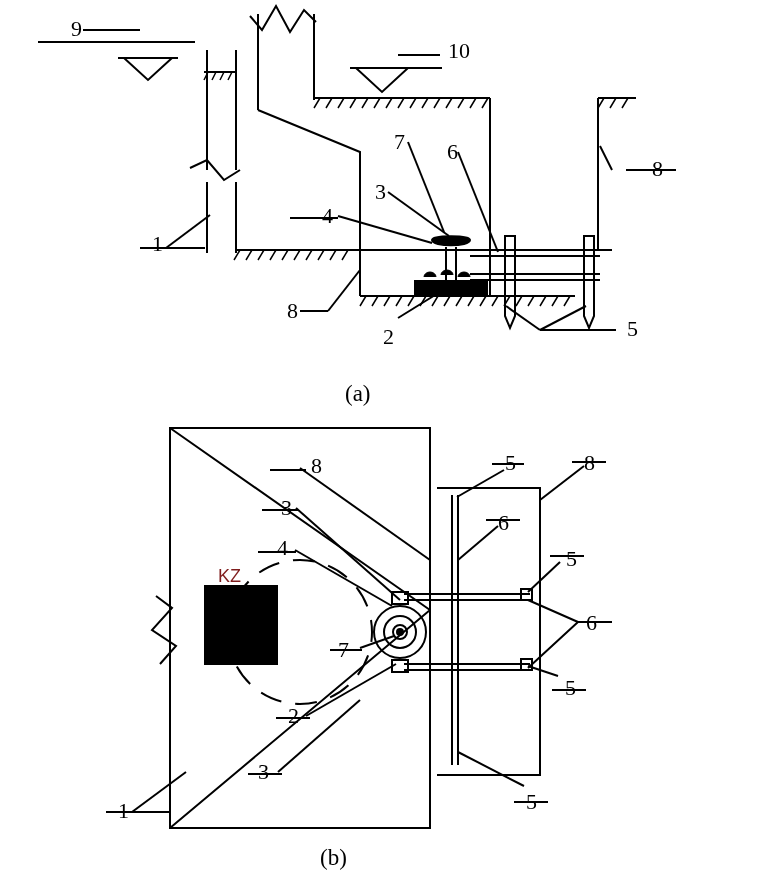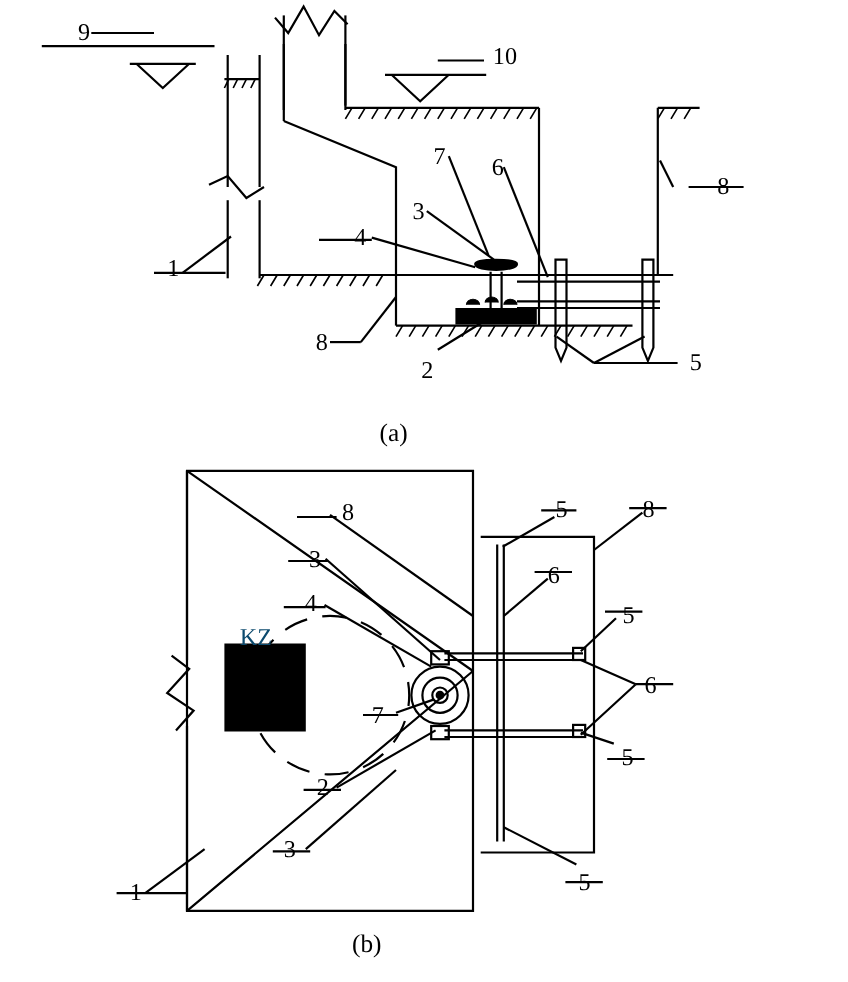--- a/index.html
+++ b/index.html
@@ -1,21 +1,21 @@
 <!DOCTYPE html>
 <html><head>
 <meta charset="utf-8">
 <style>
   html,body{margin:0;padding:0;background:#fff;}
   body{width:771px;height:893px;font-family:"Liberation Serif",serif;}
   #wrap{position:relative;width:771px;height:893px;overflow:hidden;background:#fff;}
   svg{position:absolute;left:0;top:0;}
   .lbl{position:absolute;font-family:"Liberation Serif",serif;font-size:22px;color:#000;line-height:1;}
   .cap{position:absolute;font-family:"Liberation Serif",serif;font-size:23px;color:#000;}
-  .kz{position:absolute;font-family:Liberation Serif, serif;font-size:22px;color:#0c4a6e;}
+  .kz{position:absolute;font-family:Liberation Sans, sans-serif;font-size:18px;color:#7f1d1d;}
 </style>
 </head>
 <body>
 
 <div id="wrap">
 
   <svg width="771" height="893" viewBox="0 0 771 893">
     <g fill="none" stroke="#000" stroke-width="2">
 
       <path d="M207 50 L207 170"></path>

